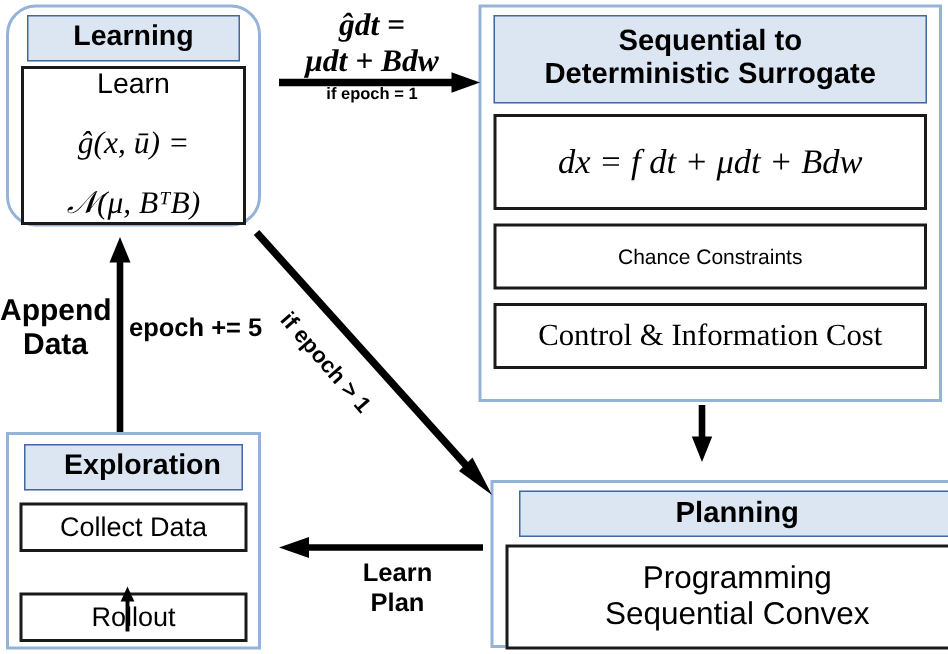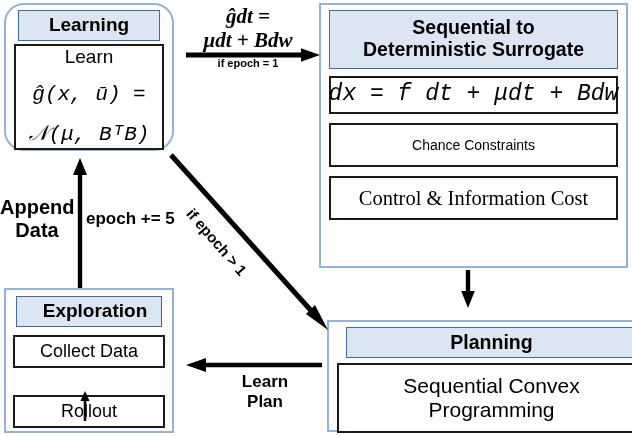--- a/index.html
+++ b/index.html
@@ -54,38 +54,38 @@
   #learning-box {
     height: 106px;
     margin: 0 2px;
     display: flex;
     flex-direction: column;
     justify-content: space-between;
     align-items: center;
   }
   .learn-word { font-size: 19px; }
   .mathline {
-    font-family: Liberation Mono, monospace;
+    font-family: Liberation Serif, serif;
     font-style: italic;
     font-size: 21px;
     white-space: nowrap;
   }
 
   
   #projection-module {
     left: 319px; top: 3px; width: 309px; height: 265px;
     padding: 5px 7px 7px 7px;
   }
   #projection-module .module-header {
     font-size: 19.5px;
     padding: 5px 2px 7px 2px;
     margin: 0 1px 7px 1px;
   }
   #projection-eq-box {
-    height: 38px;
+    height: 64px;
     margin: 0 1px 9px 1px;
     display: flex; align-items: center; justify-content: center;
   }
   #projection-eq-box .mathline { font-size: 23px; }
   #chance-box, #cost-box {
     height: 44px;
     margin: 0 1px 9px 1px;
     display: flex; align-items: center; justify-content: center;
     font-size: 14px;
   }
@@ -208,22 +208,22 @@
 
   <svg class="arrow-svg" style="left:72px; top:101px;" width="14" height="30" viewBox="0 0 14 30">
     <line x1="7" y1="30" x2="7" y2="9" stroke="#000" stroke-width="2.6"></line>
     <polygon points="7,0 2.4,10 11.6,10" fill="#000"></polygon>
   </svg>
 </div>
 
 <div class="module" id="planning-module">
   <div class="module-header">Planning</div>
   <div class="inner-box" id="scp-box">
+    <div>Programming</div>
     <div>Sequential Convex</div>
-    <div>Programming</div>
   </div>
 </div>
 
 <svg class="arrow-svg" id="top-arrow-svg" width="134" height="14" viewBox="0 0 134 14">
   <line x1="0" y1="7" x2="118" y2="7" stroke="#000" stroke-width="5"></line>
   <polygon points="134,7 115,0.2 115,13.8" fill="#000"></polygon>
 </svg>
 <div class="arrow-label" id="top-arrow-label-above">
   <div>ĝdt =</div>
   <div>μdt + Bdw</div>

